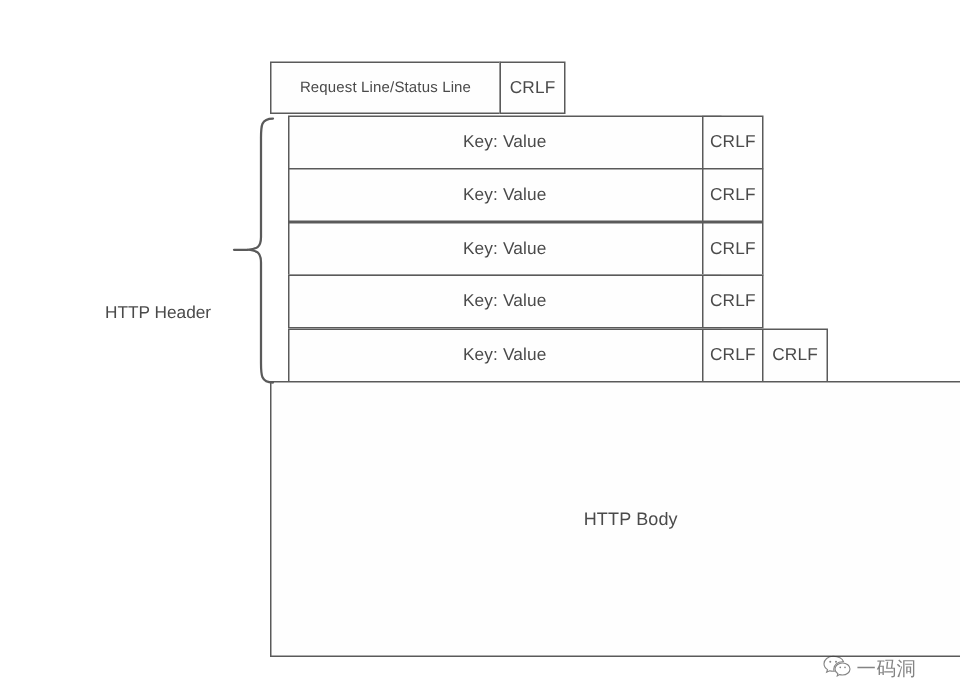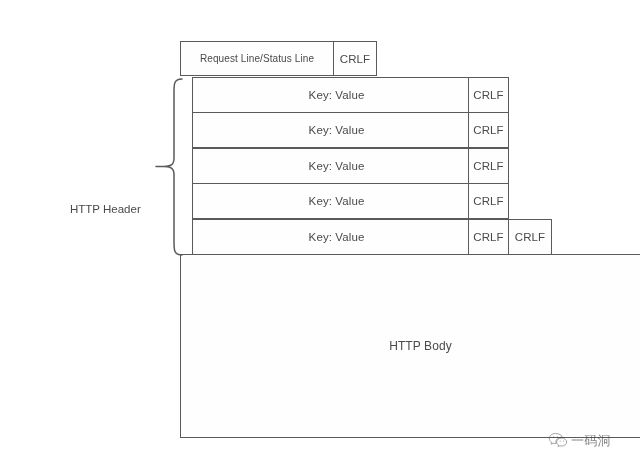--- a/index.html
+++ b/index.html
@@ -88,21 +88,21 @@
   }
 
   
   #watermark {
     position: absolute;
     left: 548px;
     top: 427px;
     width: 86px;
     height: 26px;
     display: flex;
-    align-items: center;
+    align-items: flex-end;
     gap: 3px;
     opacity: 0.62;
   }
   #watermark .wm-icon { flex: 0 0 auto; width: 20px; height: 18px; }
   #watermark .wm-text {
     font-size: 13px;
     color: #3a3a3a;
     letter-spacing: 0.3px;
     line-height: 1;
     font-family: "DejaVu Sans", sans-serif;

